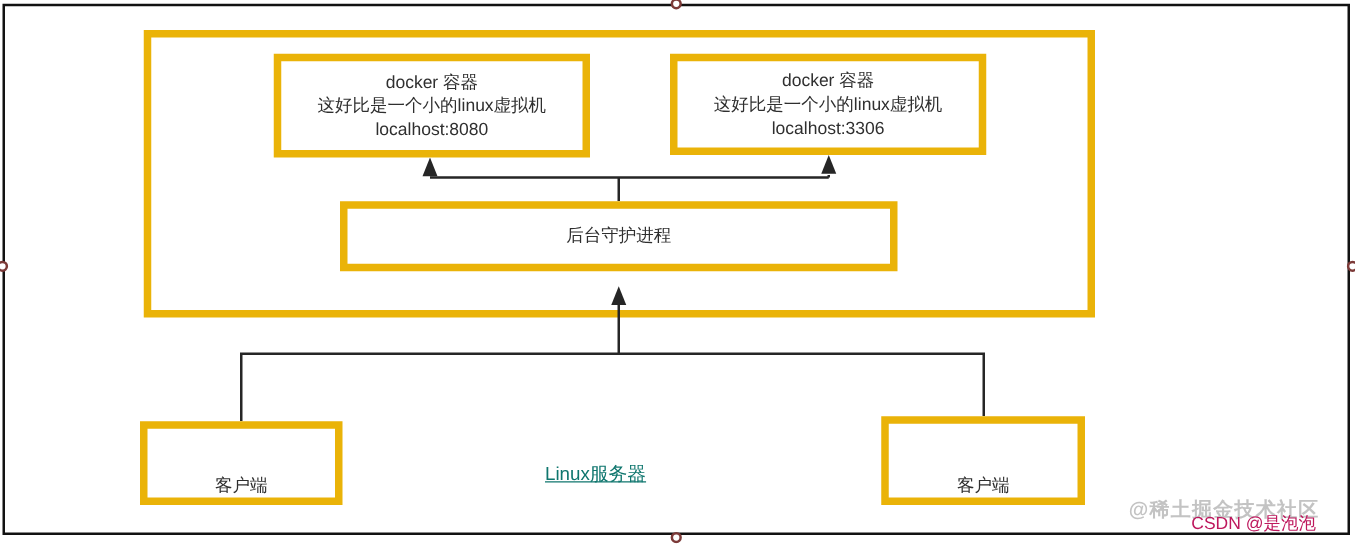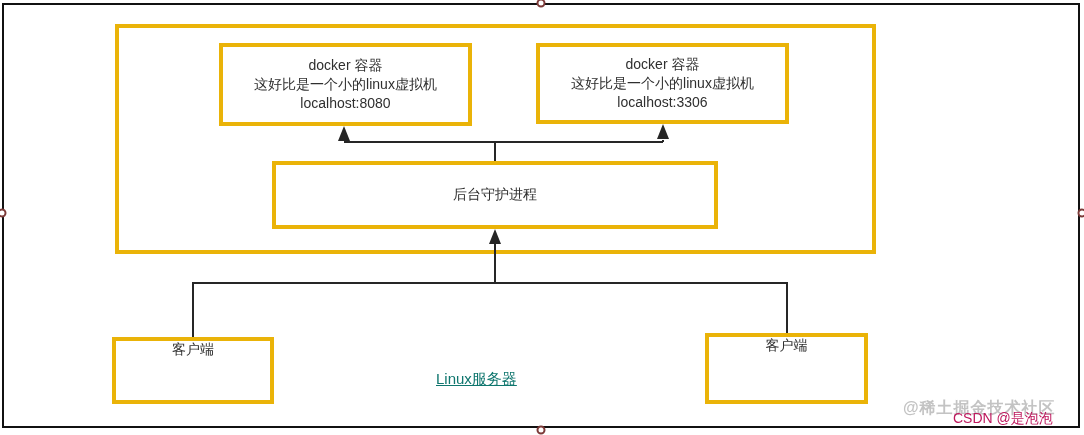--- a/index.html
+++ b/index.html
@@ -33,21 +33,21 @@
     border: 2px solid #7c3a38;
     border-radius: 50%;
     background: #ffffff;
     box-sizing: border-box;
     transform: translate(-50%, -50%);
     z-index: 5;
   }
   
   .shape {
     position: absolute;
-    border: 4px solid #eab308;
+    border: 6px solid #eab308;
     box-sizing: border-box;
     background: #ffffff;
   }
   .outer-box {
     left: 115px; top: 24px;
     width: 761px; height: 230px;
     background: transparent;
   }
   .docker-box {
     top: 43px;
@@ -59,32 +59,32 @@
     text-align: center;
     color: #2f2f2f;
     font-size: 14px;
     line-height: 19px;
     z-index: 2;
   }
   .docker-box.left  { left: 219px; }
   .docker-box.right { left: 536px; height: 81px; }
   .daemon-box {
     left: 272px; top: 161px;
-    width: 446px; height: 68px;
+    width: 446px; height: 56px;
     display: flex;
     justify-content: center;
     align-items: center;
     color: #2f2f2f;
     font-size: 14px;
     z-index: 2;
   }
   .client-box {
     display: flex;
     justify-content: center;
-    align-items: flex-start;
+    align-items: flex-end;
     color: #2f2f2f;
     font-size: 14px;
     z-index: 2;
   }
   .client-box.left  { left: 112px; top: 337px; width: 162px; height: 67px; }
   .client-box.right { left: 705px; top: 333px; width: 163px; height: 71px; }
   .server-label {
     position: absolute;
     left: 436px; top: 370px;
     color: #0f766e;

